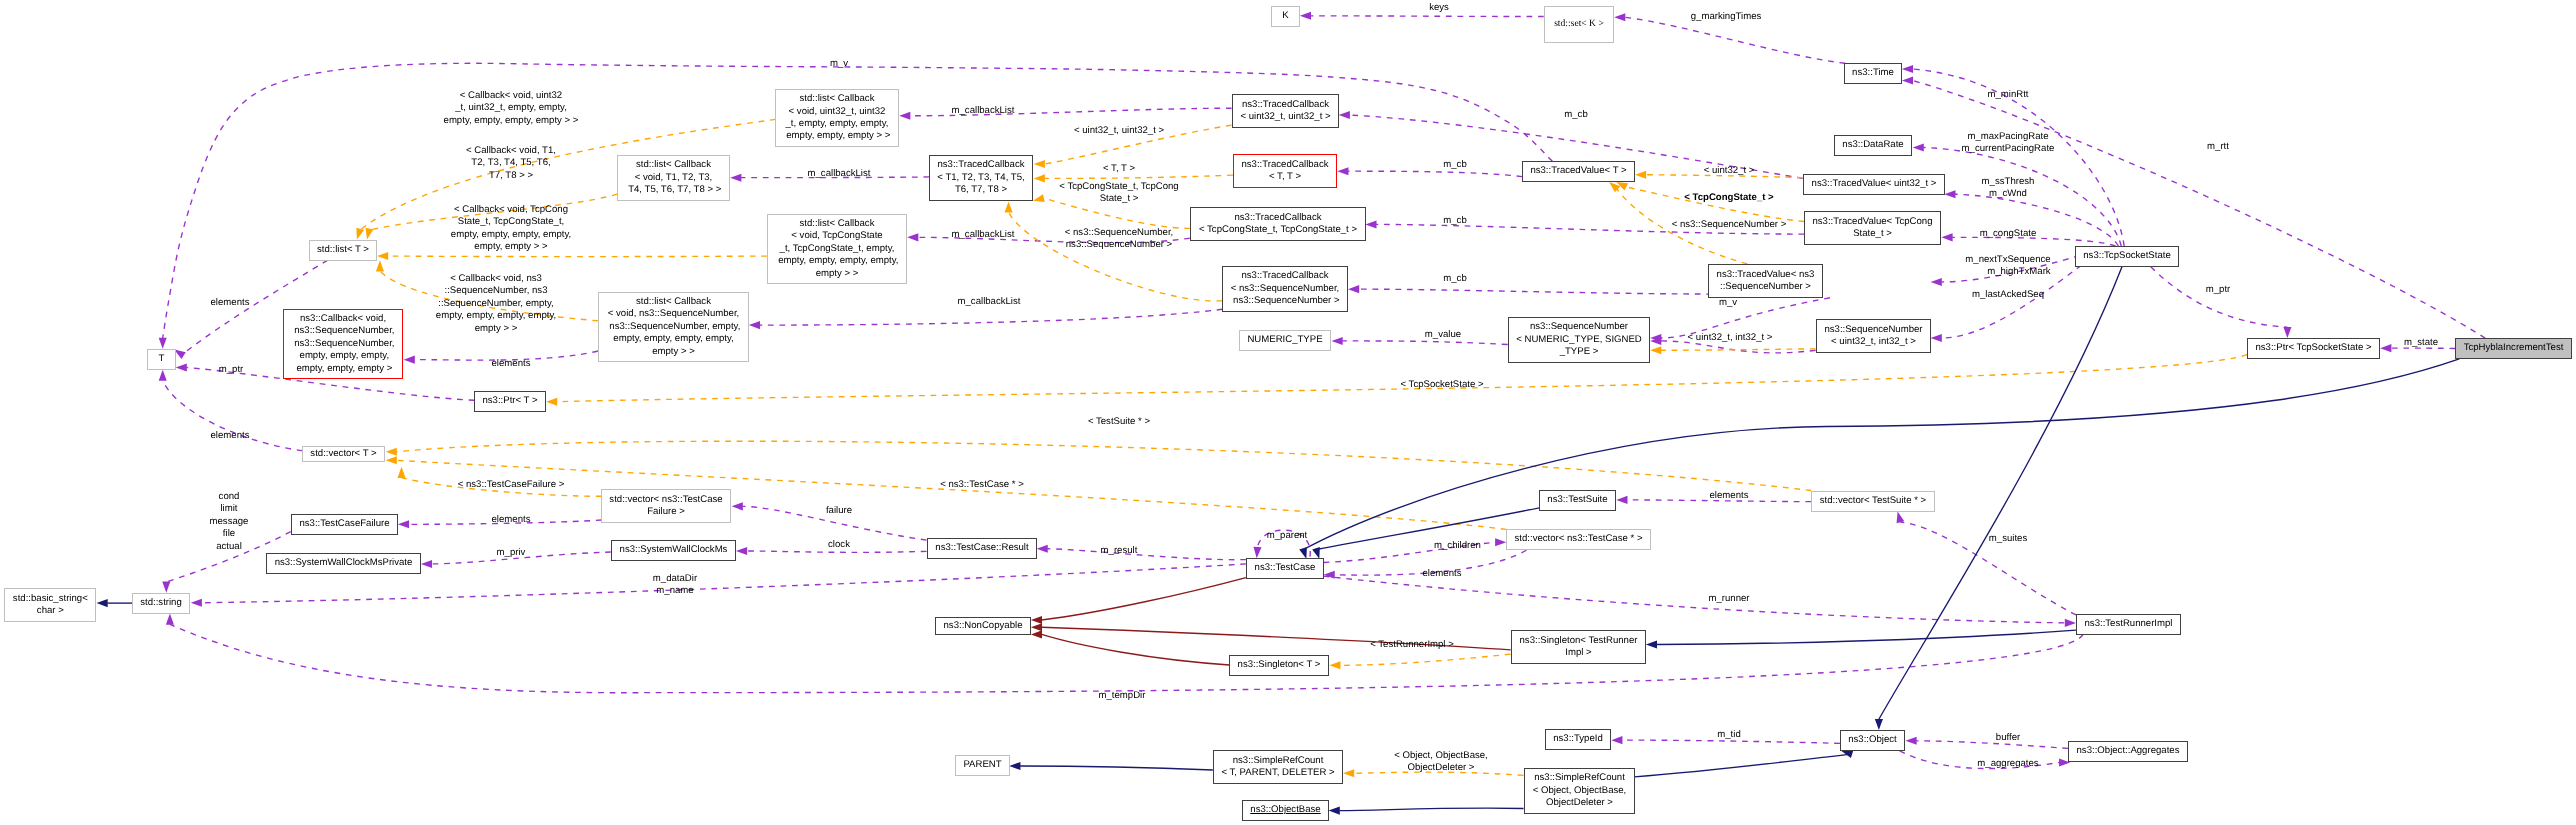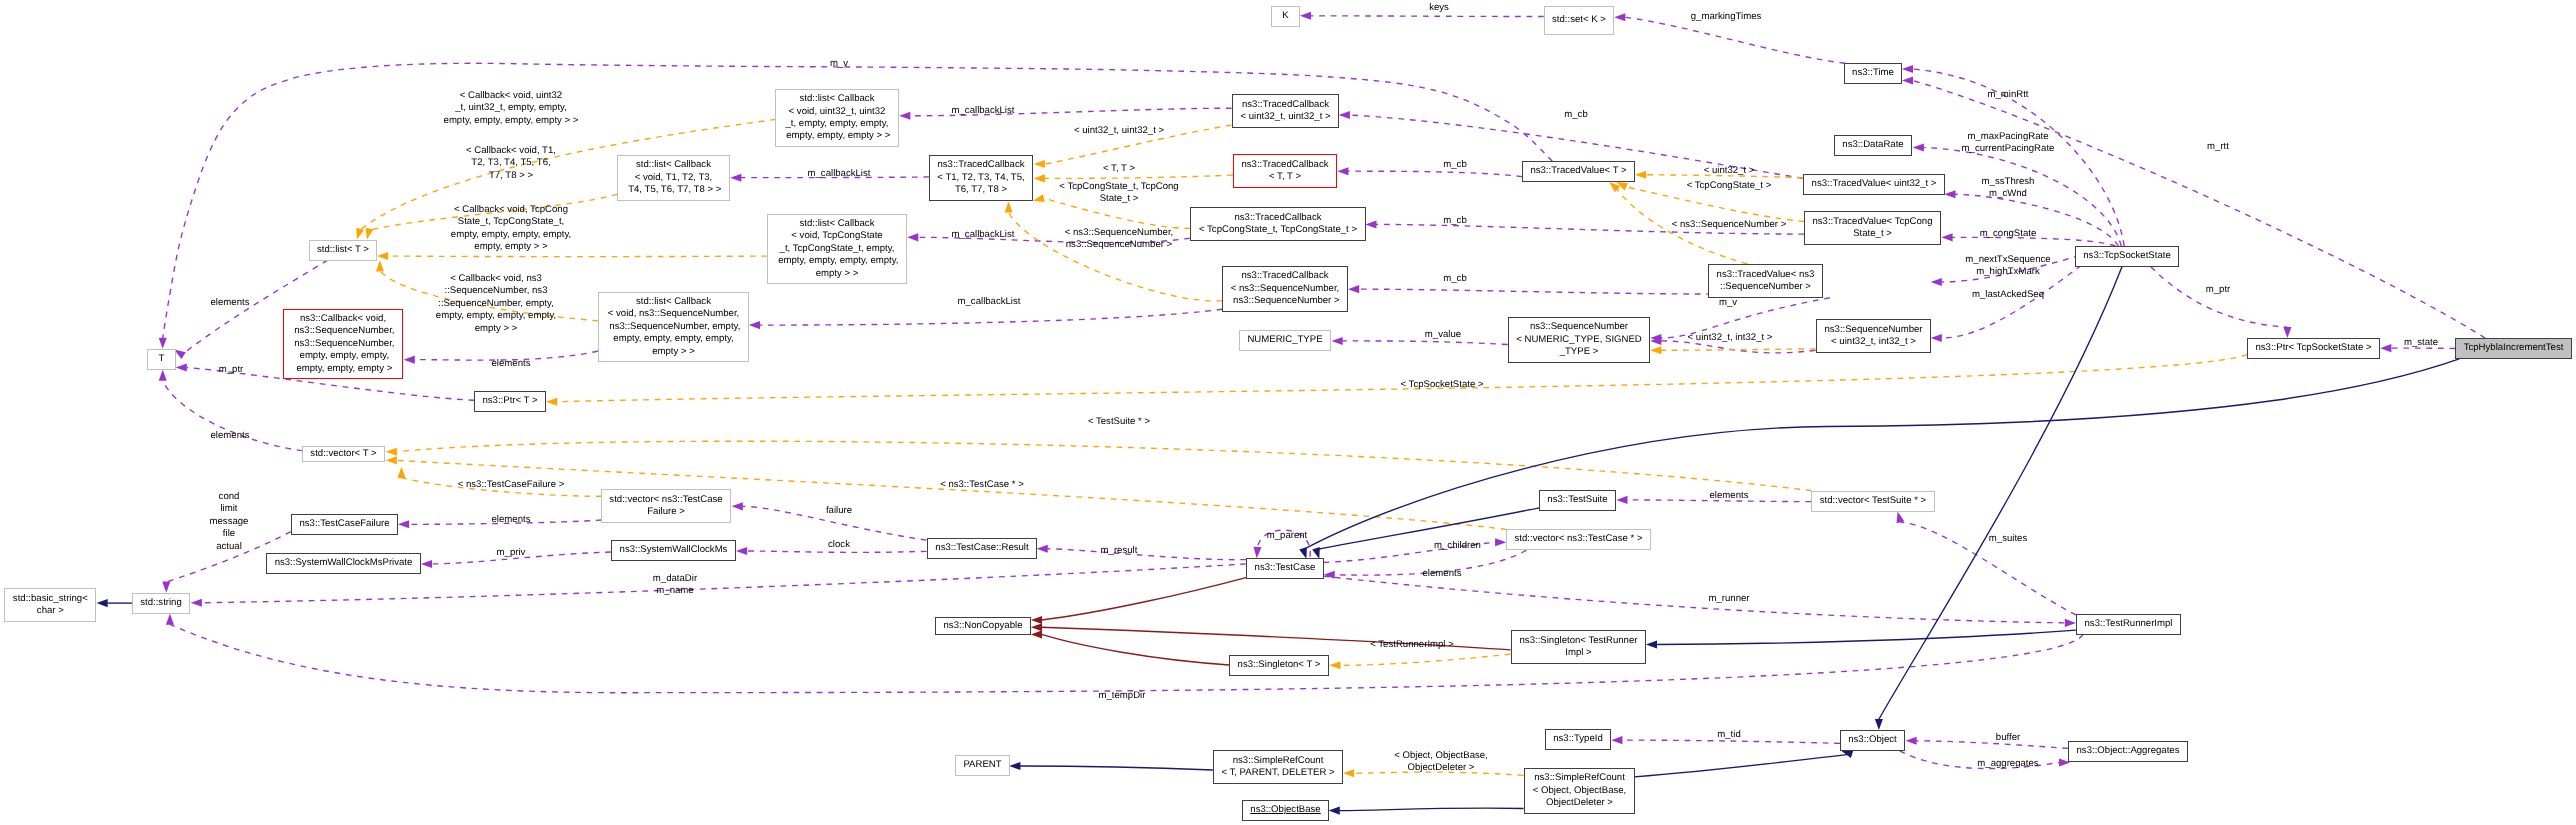--- a/index.html
+++ b/index.html
@@ -311,21 +311,21 @@
         <path d="M 0,0 L -15.5,-5.6 L -15.5,5.6 Z" fill="#8b1a1a" transform="translate(1433,872) rotate(180)"></path>
       </g>
       <g>
         <path d="M 1709.0,924.5 C 1600.0,917.0 1500.0,898.0 1448.0,882.0" fill="none" stroke="#8b1a1a" stroke-width="1.9"></path>
         <path d="M 0,0 L -15.5,-5.6 L -15.5,5.6 Z" fill="#8b1a1a" transform="translate(1433,882) rotate(180)"></path>
       </g>
     </svg>
 <div class="node grey" style="left: 1271px; top: 5.8px; width: 29px; height: 21px;">
       <span class="lbl">K</span>
     </div>
-    <div class="node grey" style="left: 1544px; top: 5.8px; width: 70px; height: 29px;">
+    <div class="node grey" style="left: 1544px; top: 5.8px; width: 70px; height: 37px; font-family: Liberation Serif, serif;">
       <span class="lbl">std::set&lt; K &gt;</span>
     </div>
     <div class="node black" style="left: 1844px; top: 63px; width: 58px; height: 21px;">
       <span class="lbl">ns3::Time</span>
     </div>
     <div class="node grey" style="left: 775px; top: 89px; width: 124px; height: 58px;">
       <span class="lbl">std::list&lt; Callback
 &lt; void, uint32_t, uint32
 _t, empty, empty, empty,
  empty, empty, empty &gt; &gt;</span>
@@ -517,33 +517,33 @@
 T2, T3, T4, T5, T6,
 T7, T8 &gt; &gt;</div>
     <div class="elabel" style="left: 839px; top: 168px;">m_callbackList</div>
     <div class="elabel" style="left: 1455px; top: 159px;">m_cb</div>
     <div class="elabel" style="left: 1119px; top: 163px;">&lt; T, T &gt;</div>
     <div class="elabel" style="left: 1729px; top: 165px;">&lt; uint32_t &gt;</div>
     <div class="elabel" style="left: 2008px; top: 176px;">m_ssThresh
 m_cWnd</div>
     <div class="elabel" style="left: 1119px; top: 181px;">&lt; TcpCongState_t, TcpCong
 State_t &gt;</div>
-    <div class="elabel" style="left: 1729px; top: 180px;">&lt; TcpCongState_t &gt;</div>
+    <div class="elabel" style="left: 1729px; top: 192px; font-weight: bold;">&lt; TcpCongState_t &gt;</div>
     <div class="elabel" style="left: 511px; top: 204px;">&lt; Callback&lt; void, TcpCong
 State_t, TcpCongState_t,
 empty, empty, empty, empty,
 empty, empty &gt; &gt;</div>
     <div class="elabel" style="left: 2008px; top: 228px;">m_congState</div>
     <div class="elabel" style="left: 983px; top: 229px;">m_callbackList</div>
     <div class="elabel" style="left: 1455px; top: 215px;">m_cb</div>
     <div class="elabel" style="left: 1119px; top: 227px;">&lt; ns3::SequenceNumber,
 ns3::SequenceNumber &gt;</div>
     <div class="elabel" style="left: 989px; top: 296px;">m_callbackList</div>
     <div class="elabel" style="left: 1729px; top: 219px;">&lt; ns3::SequenceNumber &gt;</div>
-    <div class="elabel" style="left: 2008px; top: 254px;">m_nextTxSequence
+    <div class="elabel" style="left: 2008px; top: 254px; text-align: right;">m_nextTxSequence
 m_highTxMark</div>
     <div class="elabel" style="left: 230px; top: 297px;">elements</div>
     <div class="elabel" style="left: 496px; top: 273px;">&lt; Callback&lt; void, ns3
 ::SequenceNumber, ns3
 ::SequenceNumber, empty,
 empty, empty, empty, empty,
 empty &gt; &gt;</div>
     <div class="elabel" style="left: 2008px; top: 289px;">m_lastAckedSeq</div>
     <div class="elabel" style="left: 1455px; top: 273px;">m_cb</div>
     <div class="elabel" style="left: 1443px; top: 329px;">m_value</div>

